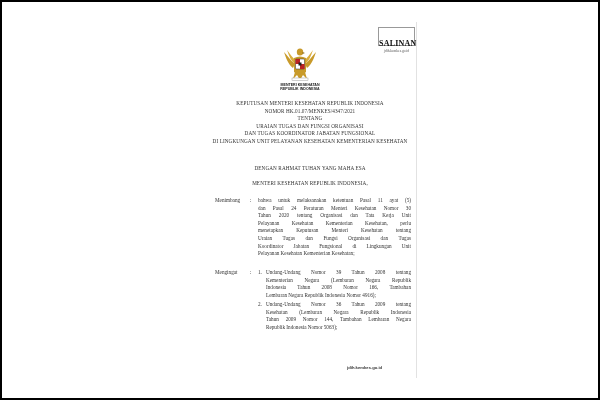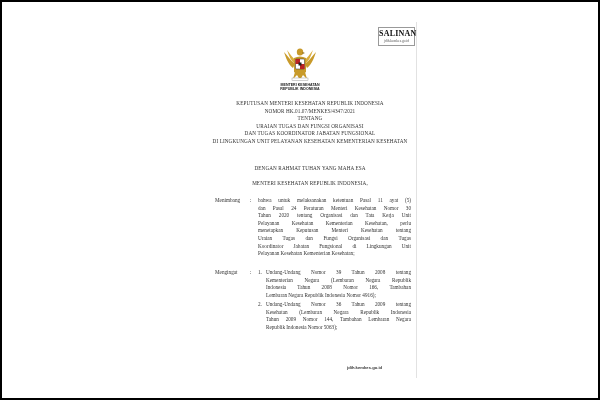--- a/index.html
+++ b/index.html
@@ -19,21 +19,21 @@
       position: absolute; left: 416px; top: 22px; width: 1px; height: 356px;
       background: #e2e2e2;
     }
     .salinan {
       position: absolute; left: 378px; top: 27px; width: 37px; height: 19px;
       border: 1px solid #999; background: #fff; text-align: center;
       box-sizing: border-box;
     }
     .salinan .title {
       font-weight: bold; font-size: 8px; letter-spacing: 0.2px; line-height: 10px;
-      margin-top: 1px; color: #111;
+      margin-top: 11px; color: #111;
     }
     .salinan .url { font-size: 3.5px; line-height: 5px; color: #555; }
     .emblem {
       position: absolute; left: 280px; top: 44px; width: 40px; height: 40px;
     }
     .emblem-caption {
       position: absolute; left: 270px; top: 83px; width: 60px; text-align: center;
       font-size: 3.6px; line-height: 4.2px; font-weight: bold; color: #222;
       font-family: "Liberation Sans", sans-serif;
     }

